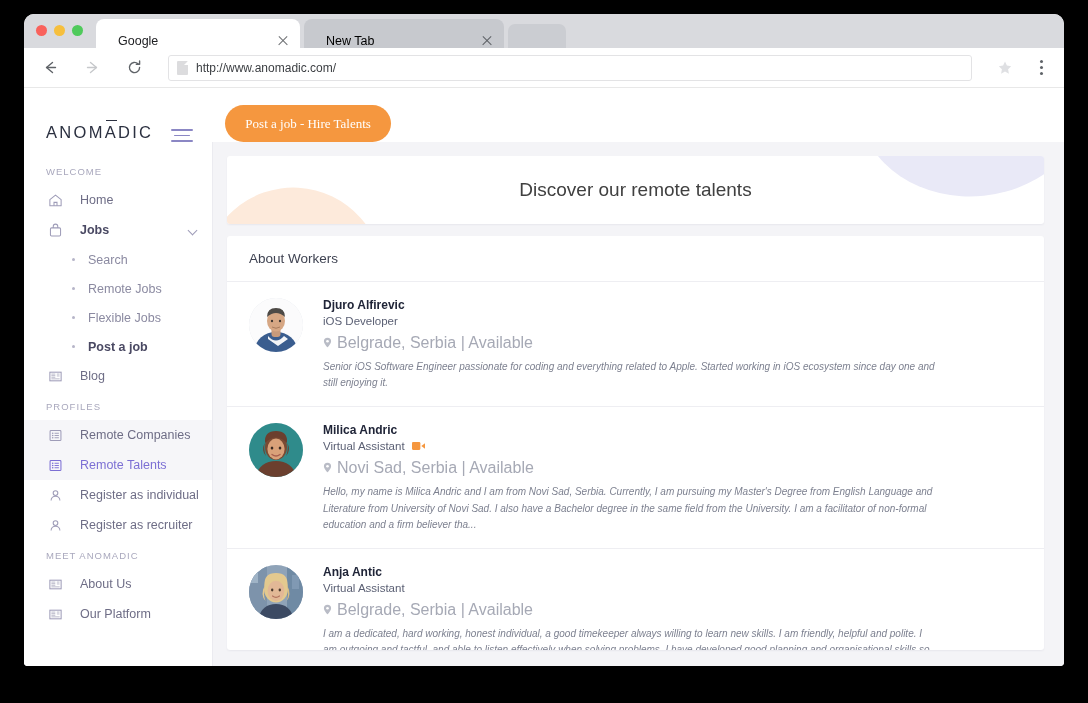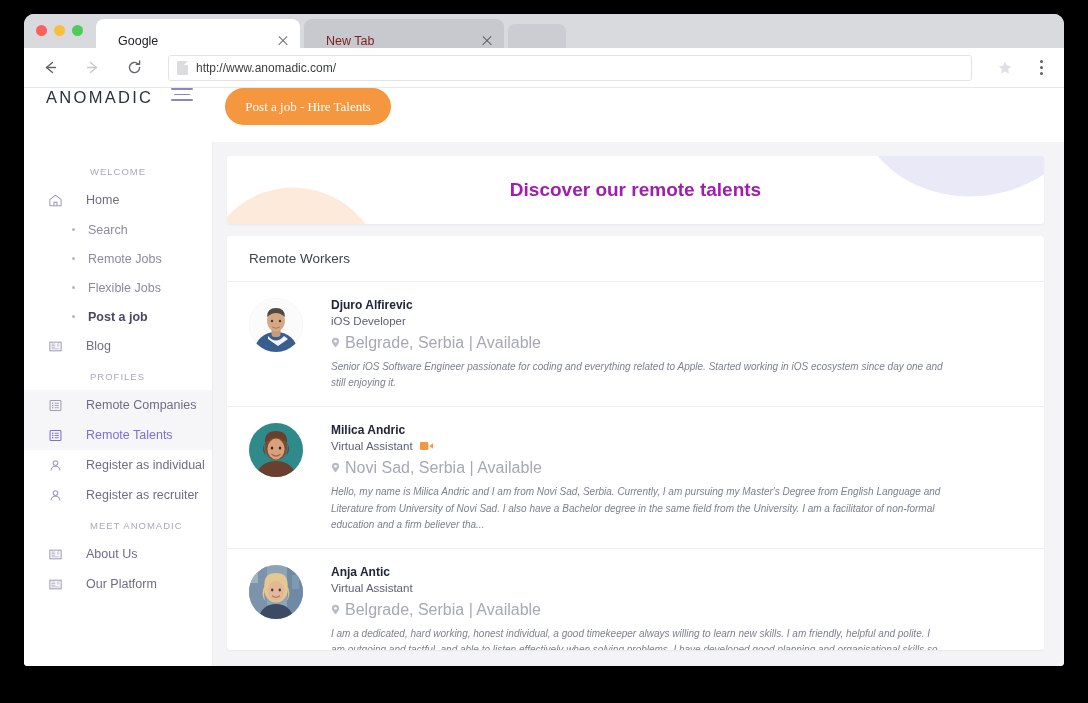--- a/index.html
+++ b/index.html
@@ -55,21 +55,21 @@
   }
   .tab.active {
     background: #ffffff;
     margin-left: 62px;
     width: 204px;
     color: #202124;
   }
   .tab.inactive {
     background: #c7c9ce;
     width: 200px;
-    color: #7f1d1d;
+    color: #000000;
     margin-left: 4px;
   }
   .tab-close {
     width: 14px; height: 14px;
     position: relative;
     opacity: .72;
     flex: 0 0 14px;
     margin-left: 6px;
   }
   .tab-close::before, .tab-close::after {
@@ -138,21 +138,21 @@
   
   #site {
     position: relative;
     height: 578px;
     background: #f4f4f7;
     overflow: hidden;
   }
   #site-header {
     height: 54px;
     background: #ffffff;
-    display: flex; align-items: flex-start;
+    display: flex; align-items: flex-end;
     padding-left: 22px;
     gap: 18px;
     position: relative;
     z-index: 3;
   }
   #brand-logo {
     font-size: 16.5px;
     letter-spacing: 2.3px;
     color: #2b3040;
     font-weight: 400;
@@ -191,27 +191,26 @@
     border-right: 1px solid #ebebf0;
     padding-top: 14px;
     flex: 0 0 189px;
     overflow: hidden;
   }
   .side-section-title {
     font-size: 9.5px;
     letter-spacing: 1px;
     color: #a9a8bd;
     padding: 10px 0 8px 22px;
-    margin-left: 44px;
   }
   .side-item {
     height: 30px;
     display: flex; align-items: center;
     padding-left: 22px;
-    gap: 22px;
+    gap: 16px;
     font-size: 12.5px;
     color: #6e6d86;
     position: relative;
   }
   .side-item.bold { font-weight: bold; color: #4a4963; }
   .side-item.active { background: #f6f6f9; color: #7c6fd4; }
   .side-item.shaded { background: #f6f6f9; }
   .side-item .side-icon { width: 18px; display: flex; align-items: center; justify-content: center; flex: 0 0 18px; }
   .side-item .chevron {
     position: absolute; right: 16px; top: 12px;
@@ -256,22 +255,22 @@
   #hero-card .wedge-purple {
     position: absolute; right: -50px; top: -56px;
     width: 230px; height: 96px;
     background: #e9e9f7;
     border-radius: 0 0 50% 50% / 0 0 100% 100%;
     transform: rotate(-6deg);
   }
   #hero-title {
     position: relative; z-index: 2;
     font-size: 19px;
-    font-weight: bold;
-    color: #a21caf;
+    font-weight: normal;
+    color: #404040;
   }
 
   #list-card {
     margin-top: 12px;
     background: #ffffff;
     border-radius: 3px;
     box-shadow: 0 1px 2px rgba(40,40,80,.06);
     height: 414px;
     overflow: hidden;
   }
@@ -291,21 +290,21 @@
   }
   .avatar {
     width: 54px; height: 54px;
     border-radius: 50%;
     flex: 0 0 54px;
     overflow: hidden;
     position: relative;
     background: #dfe3ea;
   }
   .avatar svg { display: block; width: 54px; height: 54px; }
-  .worker-info { flex: 1; min-width: 0; margin-left: 8px; }
+  .worker-info { flex: 1; min-width: 0; }
   .worker-name {
     font-size: 12px; font-weight: bold; color: #202538;
     margin-bottom: 3px;
   }
   .worker-role {
     font-size: 11.5px; color: #5b6074;
     display: flex; align-items: center; gap: 7px;
     margin-bottom: 7px;
   }
   .video-icon { display: inline-flex; }
@@ -406,20 +405,30 @@
         <div class="side-item">
           <span class="side-icon">
             <svg width="15" height="15" viewBox="0 0 16 16">
               <path d="M2 7 L8 2.2 L14 7 V13.6 H2 Z" fill="none" stroke="#9e9cb8" stroke-width="1.1" stroke-linejoin="round"></path>
               <path d="M6.4 13.6 V10 H9.6 V13.6" fill="none" stroke="#9e9cb8" stroke-width="1.1"></path>
             </svg>
           </span>
           <span>Home</span>
         </div>
 
+        <div class="side-item bold">
+          <span class="side-icon">
+            <svg width="15" height="15" viewBox="0 0 16 16">
+              <rect x="2.6" y="5.2" width="10.8" height="8.6" rx="1.2" fill="none" stroke="#9e9cb8" stroke-width="1.1"></rect>
+              <path d="M5.6 5.2 V3.6 a2.4 2.4 0 0 1 4.8 0 V5.2" fill="none" stroke="#9e9cb8" stroke-width="1.1"></path>
+            </svg>
+          </span>
+          <span>Jobs</span>
+          <span class="chevron"></span>
+        </div>
 
         <div class="side-sub">
           <span class="bullet"></span>
           <span>Search</span>
         </div>
         <div class="side-sub">
           <span class="bullet"></span>
           <span>Remote Jobs</span>
         </div>
         <div class="side-sub">
@@ -518,21 +527,21 @@
 
       <div id="main">
 
         <div id="hero-card">
           <div class="wedge-orange"></div>
           <div class="wedge-purple"></div>
           <div id="hero-title">Discover our remote talents</div>
         </div>
 
         <div id="list-card">
-          <div id="list-card-header">Remote Workers</div>
+          <div id="list-card-header">About Workers</div>
 
           <div class="worker-row">
             <div class="avatar">
               <svg viewBox="0 0 54 54">
                 <rect width="54" height="54" fill="#fbfbfc"></rect>
                 <ellipse cx="27" cy="52" rx="21" ry="18" fill="#3a5d8f"></ellipse>
                 <path d="M19 38 q8 9 16 0 l4 3 -10 7 -10 -7 z" fill="#f2f4f7"></path>
                 <rect x="22.5" y="29" width="9" height="10" rx="3" fill="#c79a7b"></rect>
                 <ellipse cx="27" cy="23" rx="9" ry="10.5" fill="#d6a784"></ellipse>
                 <path d="M18 19 q9 -8 18 0 q0 -9 -9 -9 q-9 0 -9 9z" fill="#4d4a46"></path>

